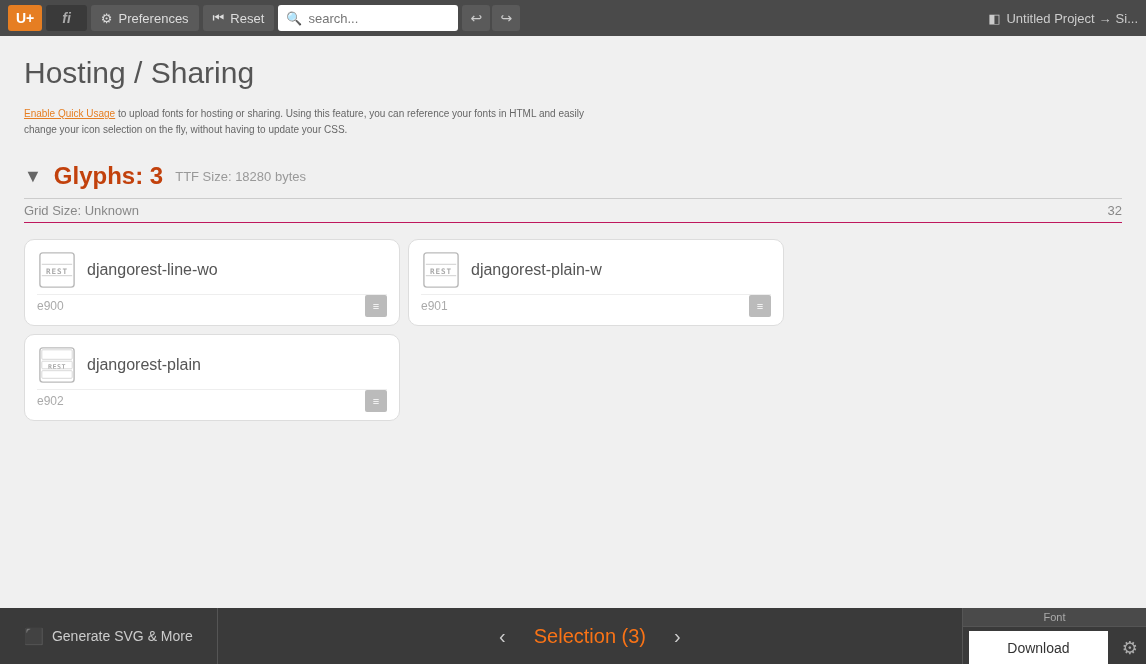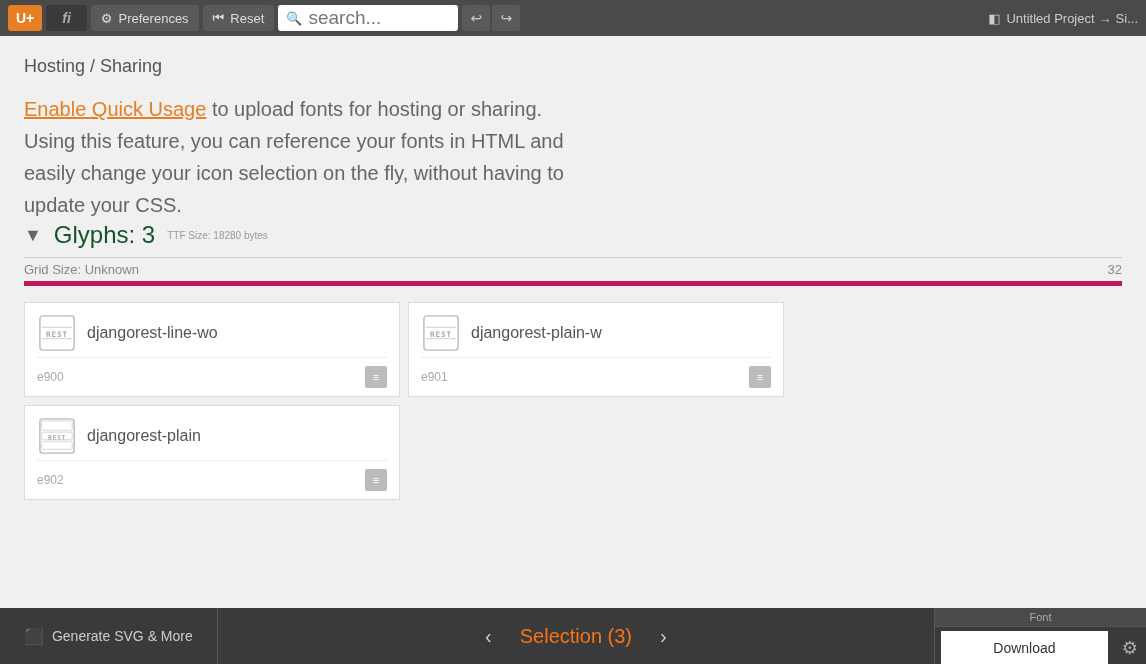--- a/index.html
+++ b/index.html
@@ -59,21 +59,21 @@
       background: #fff;
       border-radius: 3px;
       padding: 0 8px;
       height: 26px;
       gap: 6px;
       flex: 0 0 180px;
     }
     .search-box input {
       border: none;
       outline: none;
-      font-size: 19px;
+      font-size: 13px;
       color: #666;
       width: 140px;
       background: transparent;
     }
     .search-icon { color: #999; font-size: 13px; }
 
     .undo-redo {
       display: flex;
       gap: 2px;
     }
@@ -110,83 +110,84 @@
 
     
     .main-content {
       padding: 20px 24px;
       background: #f0f0f0;
       height: calc(664px - 36px - 56px);
       overflow-y: auto;
     }
 
     .page-title {
-      font-size: 18px;
+      font-size: 30px;
       color: #555;
       font-weight: 300;
       margin-bottom: 16px;
     }
 
     .description {
-      font-size: 20px;
+      font-size: 10px;
       color: #666;
       line-height: 1.6;
       max-width: 570px;
+      margin-bottom: 24px;
     }
     .description a {
       color: #e67e22;
       text-decoration: underline;
       cursor: pointer;
     }
 
     .glyphs-header {
       display: flex;
       align-items: center;
       gap: 12px;
       margin-bottom: 8px;
     }
     .chevron-icon {
       color: #666;
       font-size: 18px;
       cursor: pointer;
     }
     .glyphs-title {
       font-size: 24px;
-      color: #14532d;
-      font-weight: 400;
+      color: #c2410c;
+      font-weight: 700;
     }
     .ttf-size {
-      font-size: 10px;
+      font-size: 13px;
       color: #999;
     }
 
     .grid-size-bar {
       display: flex;
       justify-content: space-between;
       align-items: center;
       border-top: 1px solid #ccc;
-      border-bottom: 5px solid #be185d;
+      border-bottom: 1px solid #be185d;
       padding: 4px 0;
       margin-bottom: 16px;
       font-size: 13px;
       color: #888;
     }
 
     
     .glyph-grid {
       display: grid;
       grid-template-columns: repeat(2, 1fr);
       gap: 8px;
       max-width: 760px;
     }
 
     .glyph-card {
       background: #fff;
       border: 1px solid #ddd;
-      border-radius: 0;
+      border-radius: 10px;
       padding: 10px 12px 8px;
       cursor: pointer;
     }
 
     .glyph-top {
       display: flex;
       align-items: center;
       gap: 10px;
       margin-bottom: 4px;
     }
@@ -205,21 +206,21 @@
     .glyph-name {
       font-size: 16px;
       color: #555;
       font-weight: 400;
     }
     .glyph-bottom {
       display: flex;
       justify-content: space-between;
       align-items: center;
       border-top: 1px solid #eee;
-      padding-top: 8px;
+      padding-top: 0;
       margin-top: 4px;
     }
     .glyph-code {
       font-size: 12px;
       color: #aaa;
     }
     .glyph-edit-icon {
       width: 22px;
       height: 22px;
       background: #bbb;
@@ -271,21 +272,21 @@
     }
     .selection-label {
       color: #f97316;
       font-size: 20px;
     }
 
     .bottom-download-section {
       display: flex;
       flex-direction: column;
       align-items: stretch;
-      width: 212px;
+      width: 184px;
       height: 56px;
       border-left: 1px solid #555;
     }
     .font-label-bar {
       background: #4a4a4a;
       text-align: center;
       font-size: 11px;
       color: #aaa;
       padding: 3px 0;
       border-bottom: 1px solid #555;

